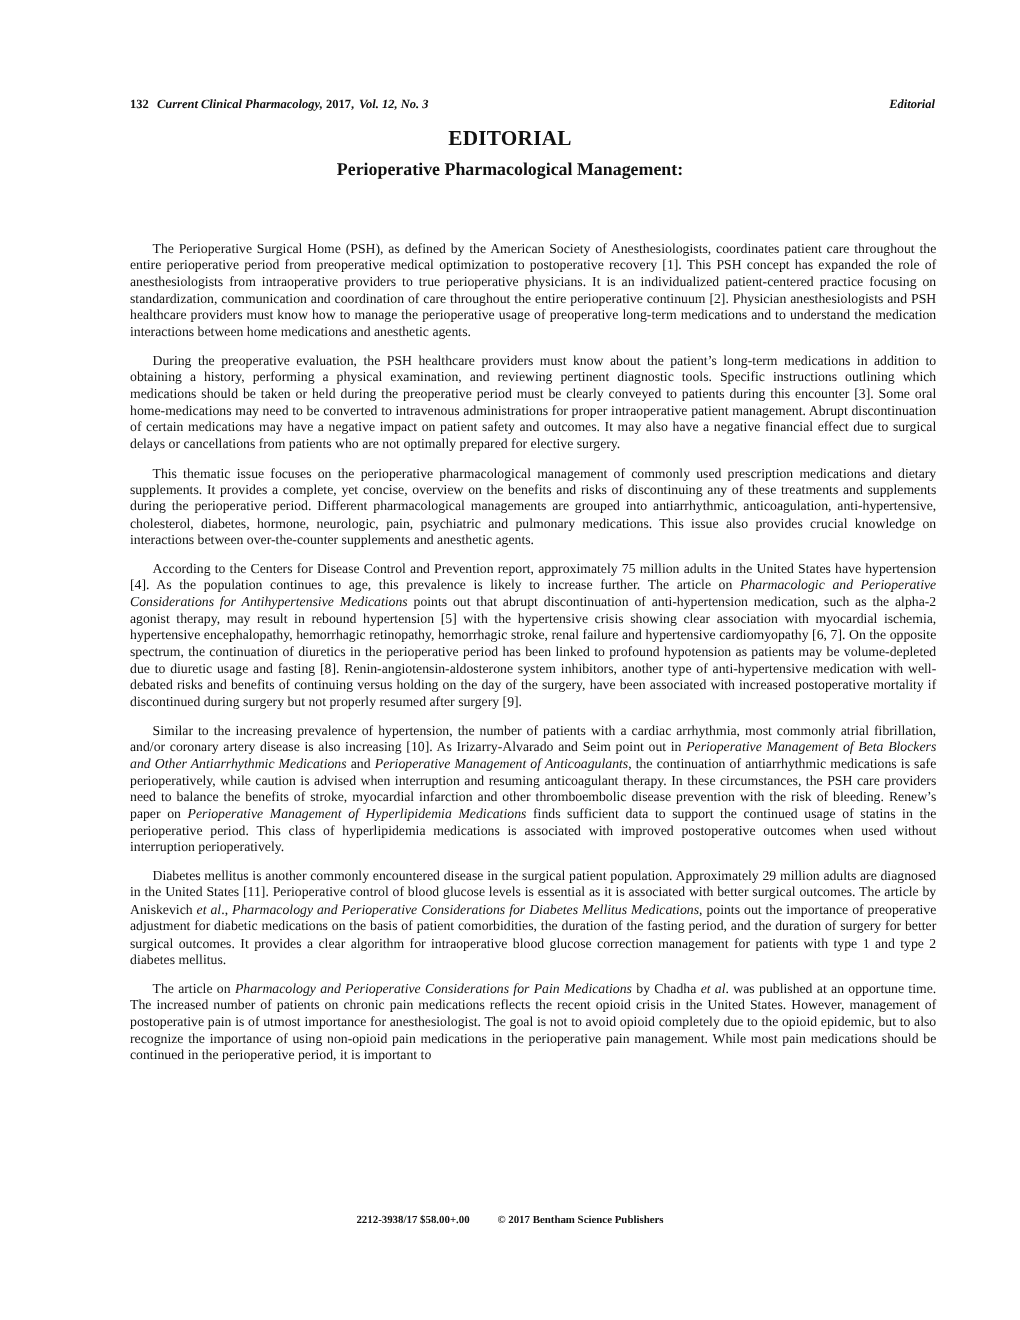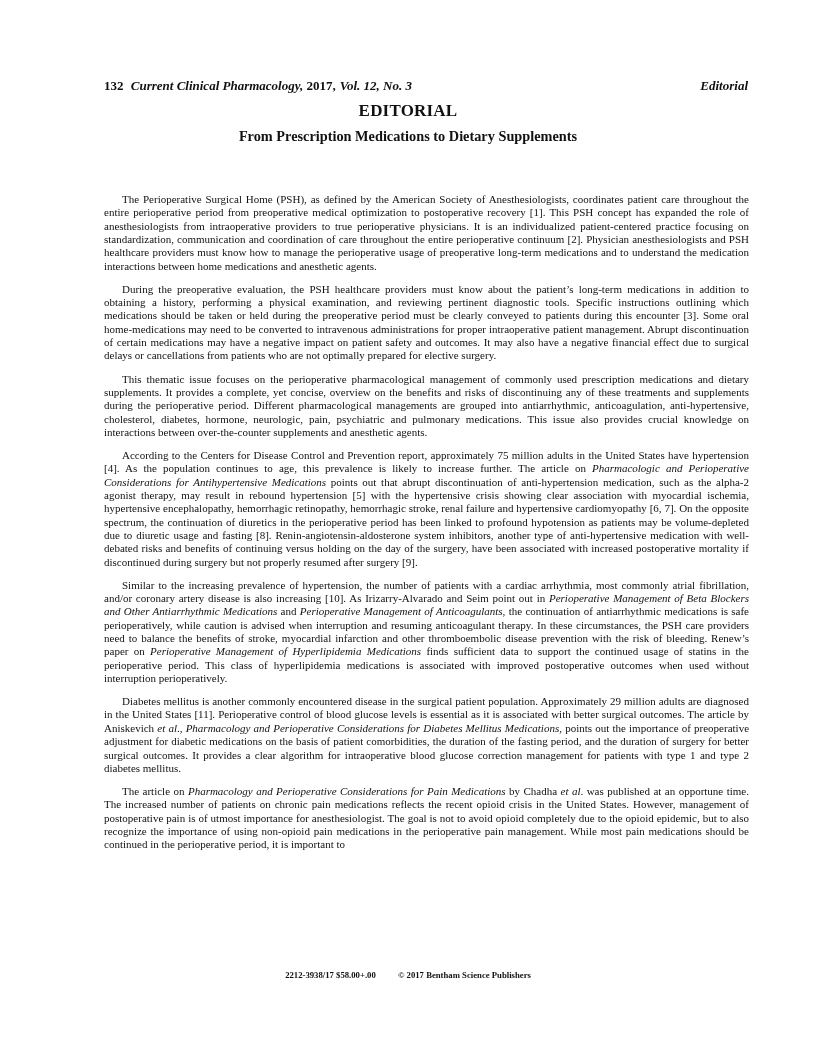--- a/index.html
+++ b/index.html
@@ -1,19 +1,19 @@
 <!DOCTYPE html>
 <html><head>
 <meta charset="utf-8">
 <style>
   html, body { margin: 0; padding: 0; background: #ffffff; }
   body { width: 816px; height: 1056px; position: relative; overflow: hidden;
          font-family: "Liberation Serif", "DejaVu Serif", serif; color: #111; }
   .running-head { position: absolute; left: 104px; top: 78px; width: 644px;
-                  font-size: 13px; font-weight: bold; display: flex; justify-content: space-between; }
+                  font-size: 10px; font-weight: bold; display: flex; justify-content: space-between; }
   .running-head .left span { margin-right: 4px; }
   .running-head i { font-style: italic; }
   .kind { position: absolute; left: 0; width: 816px; top: 101px; text-align: center;
           font-size: 17px; font-weight: bold; letter-spacing: 0.2px; }
   .title { position: absolute; left: 0; width: 816px; top: 129px; text-align: center;
            font-size: 14.3px; font-weight: bold; line-height: 15px; }
   .body { position: absolute; left: 104px; top: 193px; width: 645px;
           font-size: 11px; line-height: 13.35px; text-align: justify; }
   .body p { margin: 0 0 9.7px 0; text-indent: 18px; }
   .body i { font-style: italic; }
@@ -29,21 +29,21 @@
     <span>132</span>
     <i>Current Clinical Pharmacology,</i>
     <span>2017,</span><i>Vol. 12, No. 3</i>
   </div>
   <i>Editorial</i>
 </div>
 
 <div class="kind">EDITORIAL</div>
 
 <div class="title">
-  <div>From Prescription Medications to Dietary Supplements</div>
+  <div>Perioperative Pharmacological Management:</div>
 </div>
 
 <div class="body" id="article-body">
     <p><span>The Perioperative Surgical Home (PSH), as defined by the American Society of Anesthesiologists, coordinates patient care throughout the entire perioperative period from preoperative medical optimization to postoperative recovery [1]. This PSH concept has expanded the role of anesthesiologists from intraoperative providers to true perioperative physicians. It is an individualized patient-centered practice focusing on standardization, communication and coordination of care throughout the entire perioperative continuum [2]. Physician anesthesiologists and PSH healthcare providers must know how to manage the perioperative usage of preoperative long-term medications and to understand the medication interactions between home medications and anesthetic agents.</span></p>
     <p><span>During the preoperative evaluation, the PSH healthcare providers must know about the patient’s long-term medications in addition to obtaining a history, performing a physical examination, and reviewing pertinent diagnostic tools. Specific instructions outlining which medications should be taken or held during the preoperative period must be clearly conveyed to patients during this encounter [3]. Some oral home-medications may need to be converted to intravenous administrations for proper intraoperative patient management. Abrupt discontinuation of certain medications may have a negative impact on patient safety and outcomes. It may also have a negative financial effect due to surgical delays or cancellations from patients who are not optimally prepared for elective surgery.</span></p>
     <p><span>This thematic issue focuses on the perioperative pharmacological management of commonly used prescription medications and dietary supplements. It provides a complete, yet concise, overview on the benefits and risks of discontinuing any of these treatments and supplements during the perioperative period. Different pharmacological managements are grouped into antiarrhythmic, anticoagulation, anti-hypertensive, cholesterol, diabetes, hormone, neurologic, pain, psychiatric and pulmonary medications. This issue also provides crucial knowledge on interactions between over-the-counter supplements and anesthetic agents.</span></p>
     <p><span>According to the Centers for Disease Control and Prevention report, approximately 75 million adults in the United States have hypertension [4]. As the population continues to age, this prevalence is likely to increase further. The article on </span><i>Pharmacologic and Perioperative Considerations for Antihypertensive Medications</i><span> points out that abrupt discontinuation of anti-hypertension medication, such as the alpha-2 agonist therapy, may result in rebound hypertension [5] with the hypertensive crisis showing clear association with myocardial ischemia, hypertensive encephalopathy, hemorrhagic retinopathy, hemorrhagic stroke, renal failure and hypertensive cardiomyopathy [6, 7]. On the opposite spectrum, the continuation of diuretics in the perioperative period has been linked to profound hypotension as patients may be volume-depleted due to diuretic usage and fasting [8]. Renin-angiotensin-aldosterone system inhibitors, another type of anti-hypertensive medication with well-debated risks and benefits of continuing versus holding on the day of the surgery, have been associated with increased postoperative mortality if discontinued during surgery but not properly resumed after surgery [9].</span></p>
     <p><span>Similar to the increasing prevalence of hypertension, the number of patients with a cardiac arrhythmia, most commonly atrial fibrillation, and/or coronary artery disease is also increasing [10]. As Irizarry-Alvarado and Seim point out in </span><i>Perioperative Management of Beta Blockers and Other Antiarrhythmic Medications</i><span> and </span><i>Perioperative Management of Anticoagulants</i><span>, the continuation of antiarrhythmic medications is safe perioperatively, while caution is advised when interruption and resuming anticoagulant therapy. In these circumstances, the PSH care providers need to balance the benefits of stroke, myocardial infarction and other thromboembolic disease prevention with the risk of bleeding. Renew’s paper on </span><i>Perioperative Management of Hyperlipidemia Medications</i><span> finds sufficient data to support the continued usage of statins in the perioperative period. This class of hyperlipidemia medications is associated with improved postoperative outcomes when used without interruption perioperatively.</span></p>
     <p><span>Diabetes mellitus is another commonly encountered disease in the surgical patient population. Approximately 29 million adults are diagnosed in the United States [11]. Perioperative control of blood glucose levels is essential as it is associated with better surgical outcomes. The article by Aniskevich </span><i>et al</i><span>., </span><i>Pharmacology and Perioperative Considerations for Diabetes Mellitus Medications,</i><span> points out the importance of preoperative adjustment for diabetic medications on the basis of patient comorbidities, the duration of the fasting period, and the duration of surgery for better surgical outcomes. It provides a clear algorithm for intraoperative blood glucose correction management for patients with type 1 and type 2 diabetes mellitus.</span></p>
     <p><span>The article on </span><i>Pharmacology and Perioperative Considerations for Pain Medications</i><span> by Chadha </span><i>et al</i><span>. was published at an opportune time. The increased number of patients on chronic pain medications reflects the recent opioid crisis in the United States. However, management of postoperative pain is of utmost importance for anesthesiologist. The goal is not to avoid opioid completely due to the opioid epidemic, but to also recognize the importance of using non-opioid pain medications in the perioperative pain management. While most pain medications should be continued in the perioperative period, it is important to</span></p>

